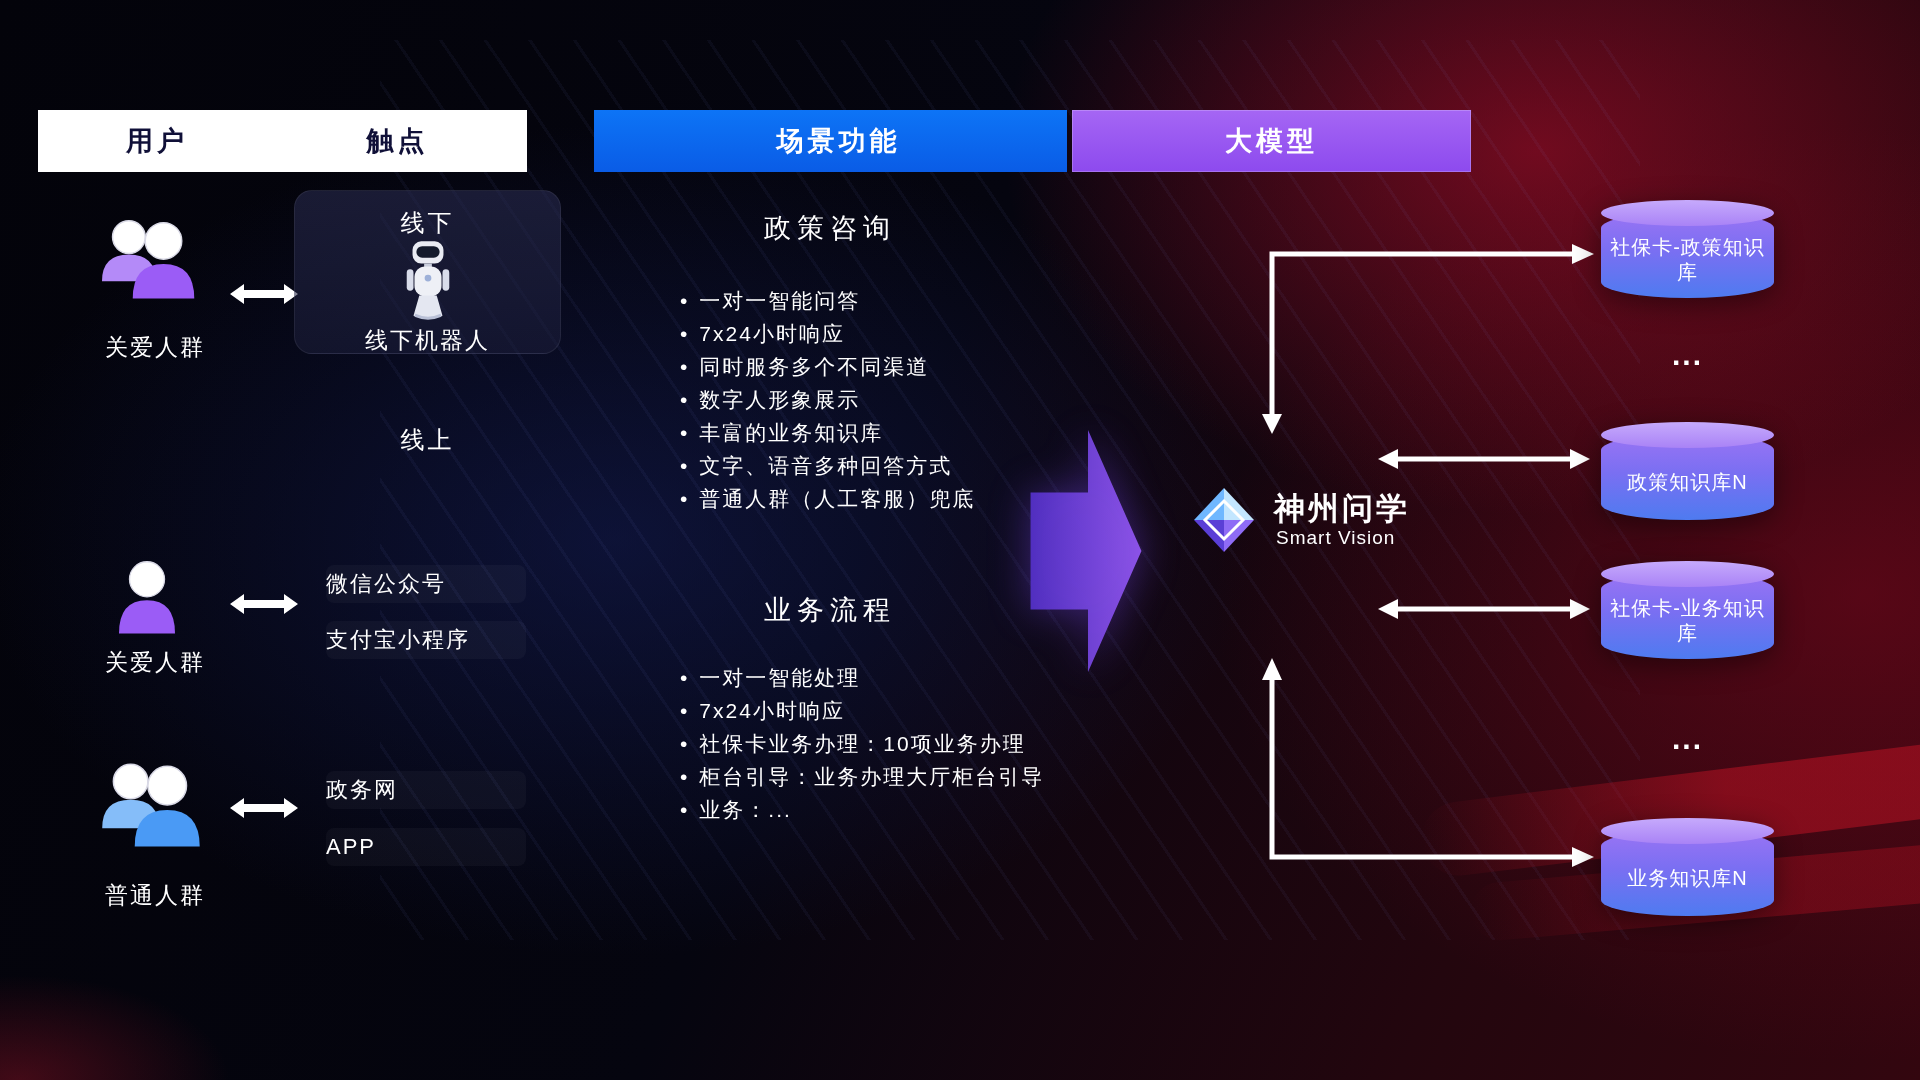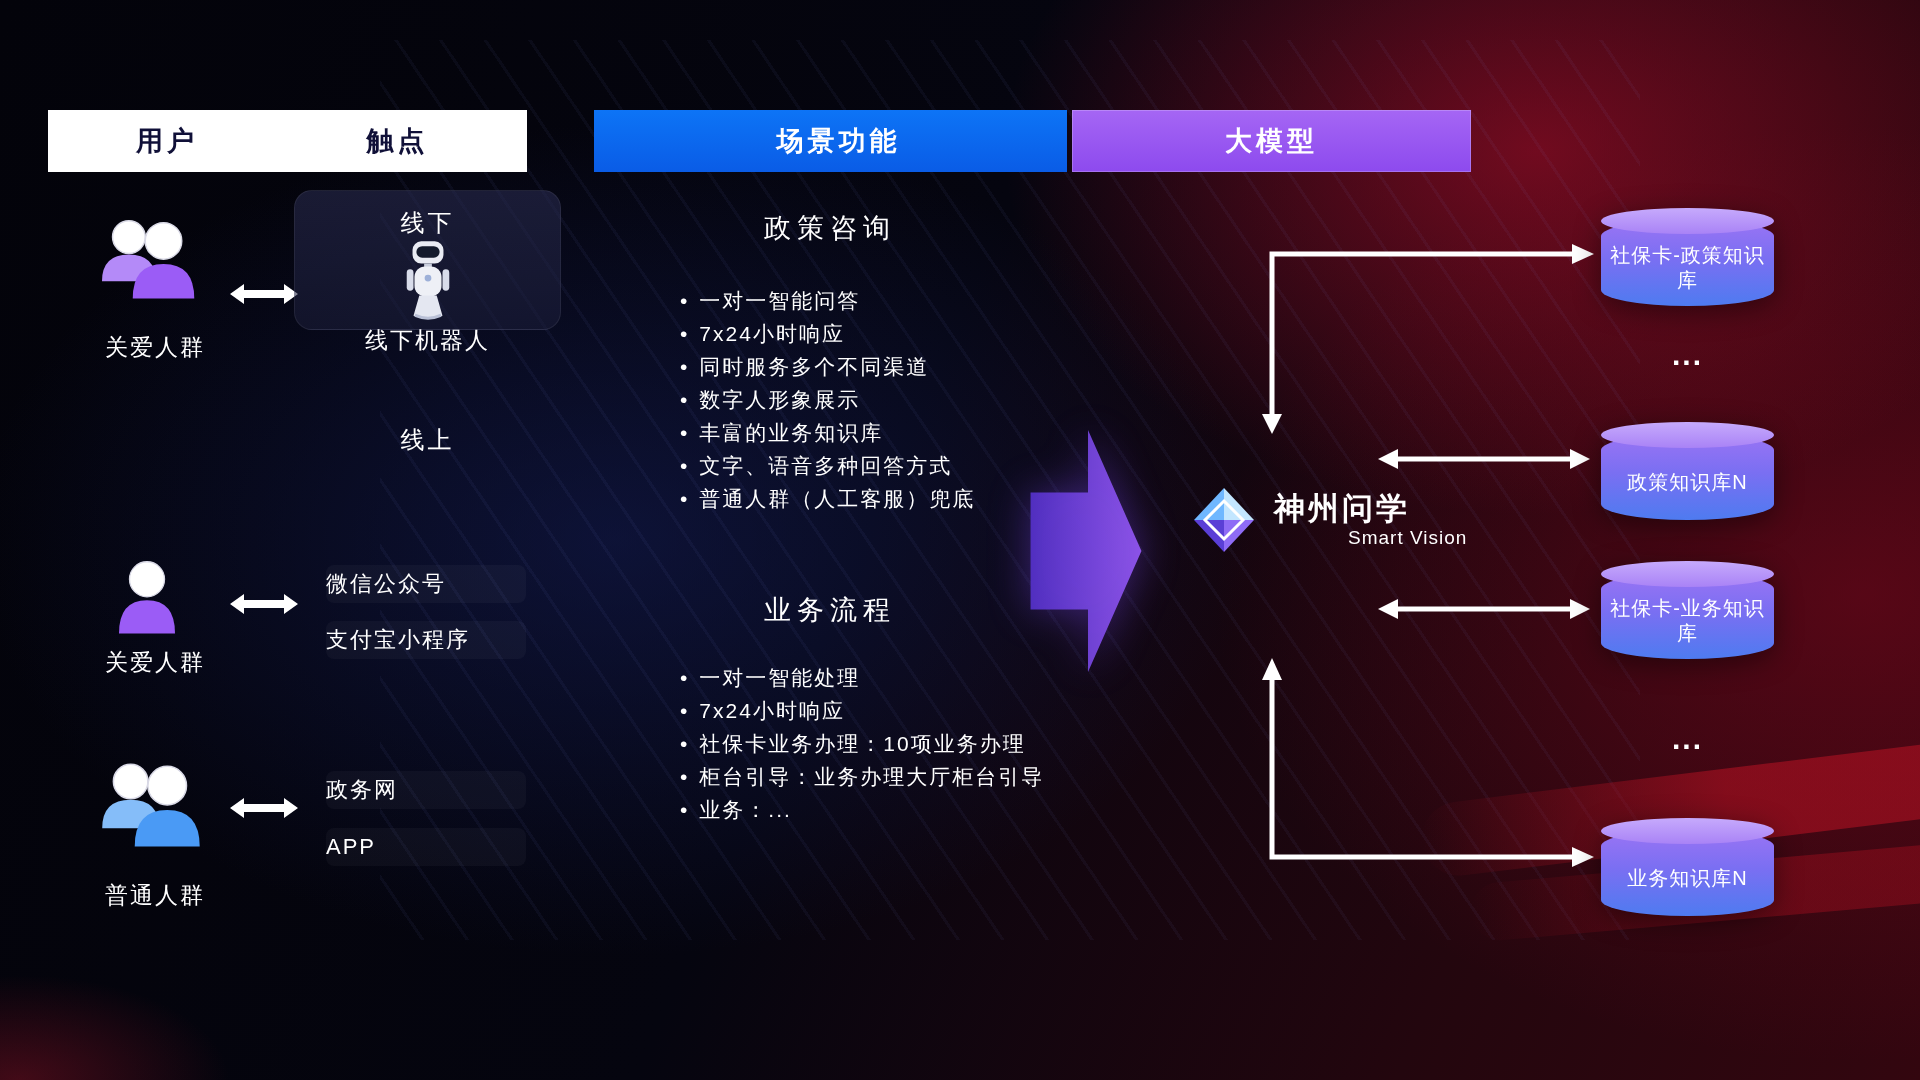--- a/index.html
+++ b/index.html
@@ -31,21 +31,21 @@
   .hdr-blue   { background:linear-gradient(180deg,#0d74f6,#0a5ce6); color:#fff;padding-left:16px; }
   .hdr-purple { background:linear-gradient(180deg,#a566f4,#8d4aee); color:#fff;
                 box-shadow: inset 0 0 0 1px rgba(255,255,255,0.22); }
 
   .txt { position:absolute; color:#fff; text-align:center; }
 
   .user-icon { position:absolute; }
   .harrow { position:absolute; }
 
   .touch-card {
-    position:absolute; left:294px; top:190px; width:267px; height:140px;
+    position:absolute; left:294px; top:190px; width:267px; height:164px;
     background:linear-gradient(180deg, rgba(44,46,84,0.55), rgba(28,30,58,0.55));
     border:1px solid rgba(255,255,255,0.07); border-radius:18px;
     display:flex; flex-direction:column; align-items:center; justify-content:space-between;
     padding:16px 0 16px;
   }
   .touch-item {
     position:absolute; left:326px; width:200px; height:38px; line-height:38px;
     color:#fff; font-size:22px; letter-spacing:2px; 
     background:rgba(255,255,255,0.035); border-radius:8px;
   }
@@ -54,21 +54,21 @@
                    letter-spacing:6px; text-align:center; }
   .bullet-list { position:absolute; left:680px; display:flex; flex-direction:column; gap:10px; }
   .bullet-row { display:flex; gap:10px; color:#fff; font-size:21px; line-height:23px;
                 letter-spacing:2px; white-space:nowrap; }
 
   .big-arrow { position:absolute; left:1030px; top:430px;
                filter: drop-shadow(0 0 20px rgba(120,70,240,0.45)); }
 
   .brand-name { position:absolute; left:1274px; top:488px; color:#fff; font-size:31px;
                 font-weight:700; letter-spacing:3px; }
-  .brand-sub  { position:absolute; left:1348px; top:527px; color:#fff; font-size:19px; letter-spacing:1px; }
+  .brand-sub  { position:absolute; left:1276px; top:527px; color:#fff; font-size:19px; letter-spacing:1px; }
 
   .cylinder { position:absolute; left:1601px; width:173px; height:98px;
               filter: drop-shadow(0 6px 14px rgba(0,0,0,0.45)); }
   .cyl-body { position:absolute; left:0; right:0; top:12px; bottom:0;
               background:linear-gradient(180deg,#9a74f4 0%, #7a6ff2 45%, #4e7bf0 100%);
               border-radius:86px / 16px; }
   .cyl-top  { position:absolute; left:0; right:0; top:0; height:26px; border-radius:50%;
               background:linear-gradient(180deg,#c6aafc,#a983f6); }
   .cyl-label { position:absolute; left:8px; right:8px; top:24px; bottom:2px;
                display:flex; align-items:center; justify-content:center; text-align:center;
@@ -80,21 +80,21 @@
 </style>
 </head>
 <body>
 
 <div class="canvas">
 
   <div class="streaks"></div>
   <div class="red-swoosh sw1"></div>
   <div class="red-swoosh sw2"></div>
 
-  <div class="hdr hdr-white" style="left:48px;  width:238px;">
+  <div class="hdr hdr-white" style="left:38px;  width:238px;">
       <span>用户</span>
     </div>
   <div class="hdr hdr-white" style="left:268px; width:259px;">
       <span>触点</span>
     </div>
   <div class="hdr hdr-blue" style="left:594px; width:473px;">
       <span>场景功能</span>
     </div>
   <div class="hdr hdr-purple" style="left:1072px;width:399px;">
       <span>大模型</span>
@@ -270,21 +270,21 @@
     </svg>
   </div>
   <div class="conn" style="left:1248px; top:652px;">
     <svg width="350" height="225" viewBox="0 0 350 225">
       <path d="M24,22 L24,205 L326,205" fill="none" stroke="#fff" stroke-width="5"></path>
       <polygon points="14,28 34,28 24,6" fill="#fff"></polygon>
       <polygon points="324,195 324,215 346,205" fill="#fff"></polygon>
     </svg>
   </div>
 
-  <div class="cylinder" style="top:208px;">
+  <div class="cylinder" style="top:200px;">
     <div class="cyl-body"></div>
     <div class="cyl-top"></div>
     <div class="cyl-label">社保卡-政策知识库</div>
   </div>
   <div class="dots" style="top:338px;">...</div>
   <div class="cylinder" style="top:422px;">
     <div class="cyl-body"></div>
     <div class="cyl-top"></div>
     <div class="cyl-label">政策知识库N</div>
   </div>

